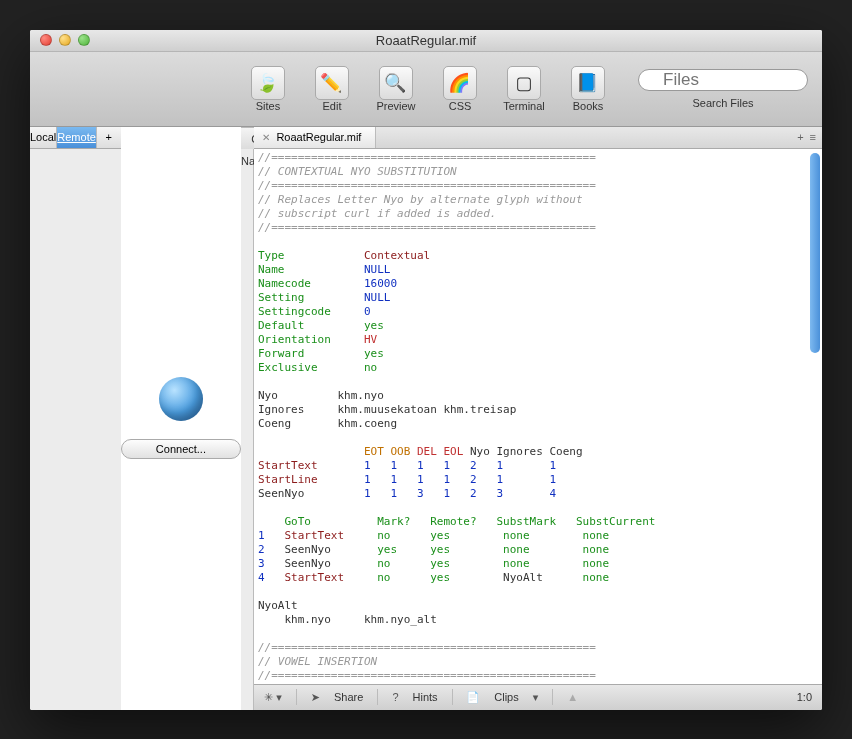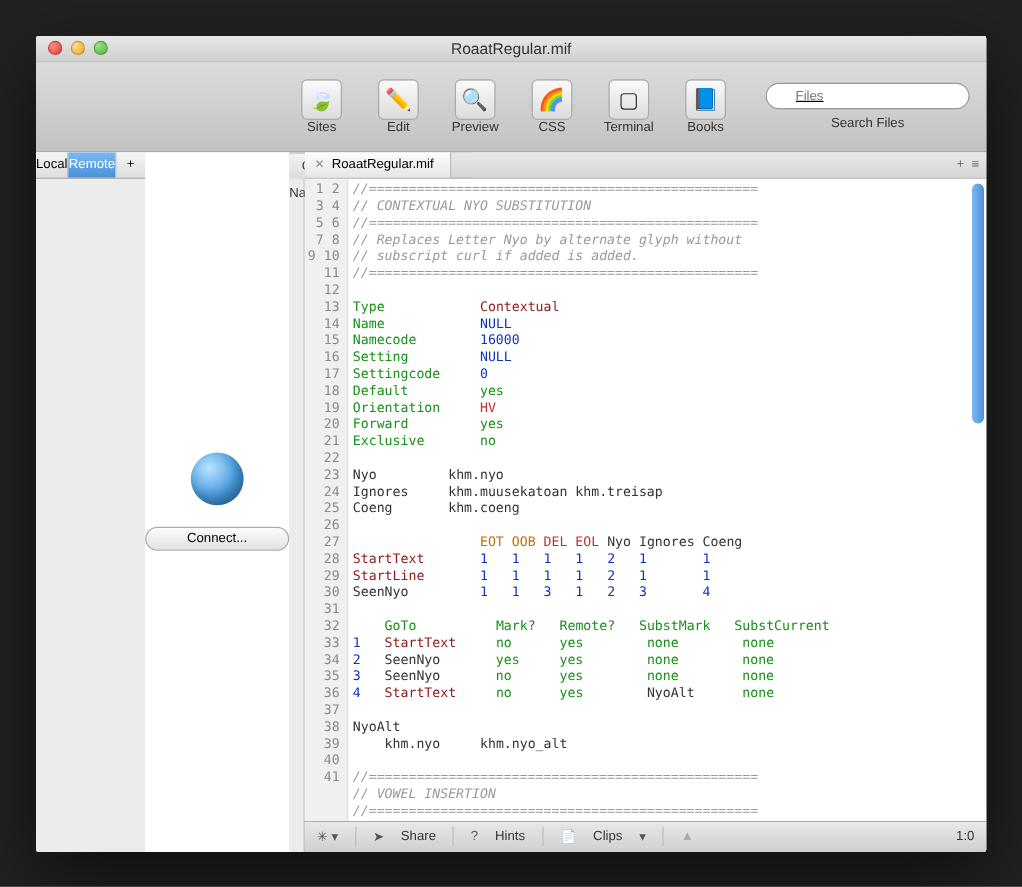--- a/index.html
+++ b/index.html
@@ -64,24 +64,23 @@
   width: 34px; height: 34px; border-radius: 5px;
   background: linear-gradient(#fafafa,#dcdcdc);
   border: 1px solid #aaa; display:flex; align-items:center; justify-content:center;
   font-size: 18px;
 }
 .search-wrap {
   margin-left: auto; display:flex; flex-direction:column; align-items:center;
 }
 .search {
   width: 170px; height: 22px; border-radius: 11px;
-  border: 1px solid #999; padding: 0 8px 0 24px; font-size: 11px;
+  border: 1px solid #999; padding: 0 8px 0 24px; font-size: 17px;
   background: #fff;
   position: relative;
-  text-decoration: underline;
 }
 .search-row { position: relative; }
 .search-mag {
   position: absolute; left: 8px; top: 3px; font-size: 12px; color: #555;
 }
 .search-label { font-size: 11px; color: #333; margin-top: 6px; }
 .split {
   flex: 1; display: flex; min-height: 0;
 }
 .sidebar {
@@ -90,21 +89,21 @@
 }
 .side-tabs {
   display:flex; height: 22px; border-bottom: 1px solid #aaa;
   background: linear-gradient(#f5f5f5,#dedede);
 }
 .side-tab {
   flex:1; text-align:center; line-height:20px; font-size:11px;
   border-right: 1px solid #bbb;
 }
 .side-tab.active {
-  background: linear-gradient(#7ab9f0,#4a90d9); color:#fff;
+  background: linear-gradient(#7ab9f0,#4a90d9); color:#fff;text-decoration:underline;
 }
 .side-plus {
   width: 24px; text-align:center; line-height:20px; border-right:none;
 }
 .side-status {
   height: 20px; display:flex; align-items:center; gap:6px; padding:0 6px;
   background:#f5f5f5; border-bottom:1px solid #ccc; color:#666;
 }
 .side-status .dot { width:10px;height:10px;border-radius:50%;background:#bbb;border:1px solid #999; }
 .side-nav-arrows { margin-left:auto; color:#888; display:flex; gap:4px; }
@@ -261,61 +260,20 @@
           <span class="close">✕</span>
           <span>RoaatRegular.mif</span>
         </div>
         <div class="right-icons">
           <span>+</span>
           <span>≡</span>
         </div>
       </div>
 
       <div class="editor-body">
-        <div class="gutter" id="gutter">1
-2
-3
-4
-5
-6
-7
-8
-9
-10
-11
-12
-13
-14
-15
-16
-17
-18
-19
-20
-21
-22
-23
-24
-25
-26
-27
-28
-29
-30
-31
-32
-33
-34
-35
-36
-37
-38
-39
-40
-41</div>
         <div class="code"><span class="cmt">//=================================================</span>
 <span class="cmt">// CONTEXTUAL NYO SUBSTITUTION</span>
 <span class="cmt">//=================================================</span>
 <span class="cmt">// Replaces Letter Nyo by alternate glyph without</span>
 <span class="cmt">// subscript curl if added is added.</span>
 <span class="cmt">//=================================================</span>
 
 <span class="grn">Type</span>            <span class="drd">Contextual</span>
 <span class="grn">Name</span>            <span class="blu">NULL</span>
 <span class="grn">Namecode</span>        <span class="blu">16000</span>

